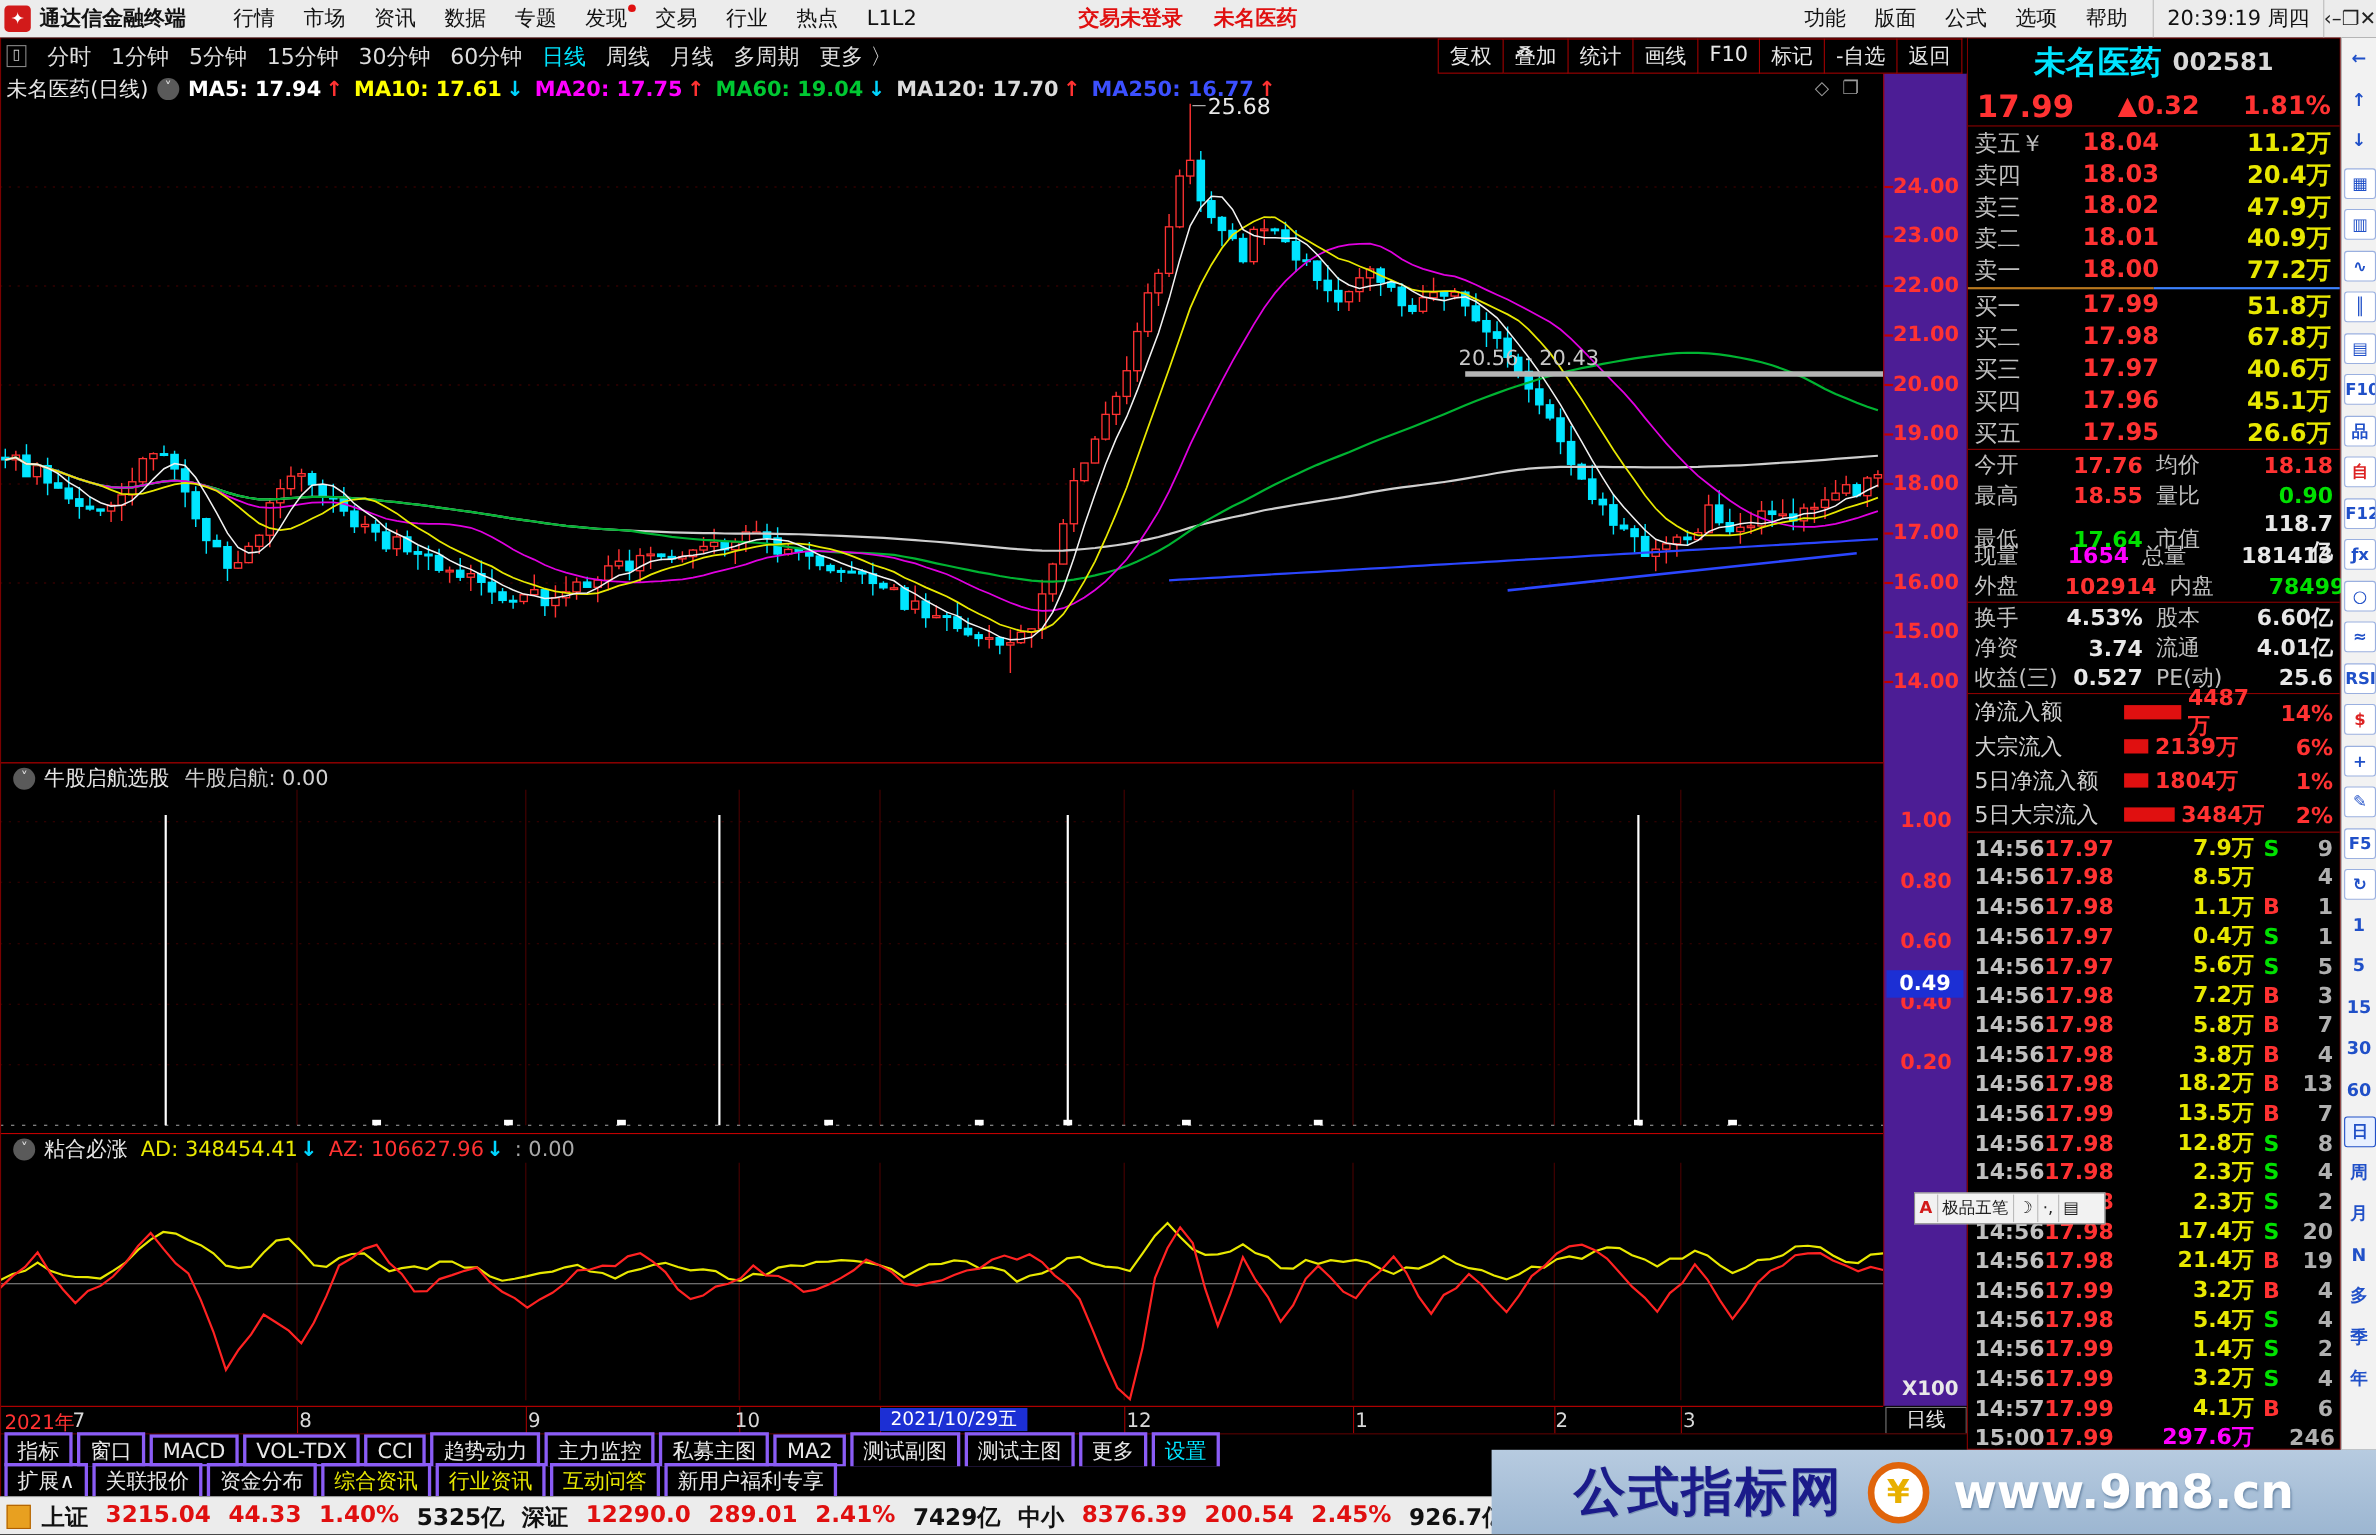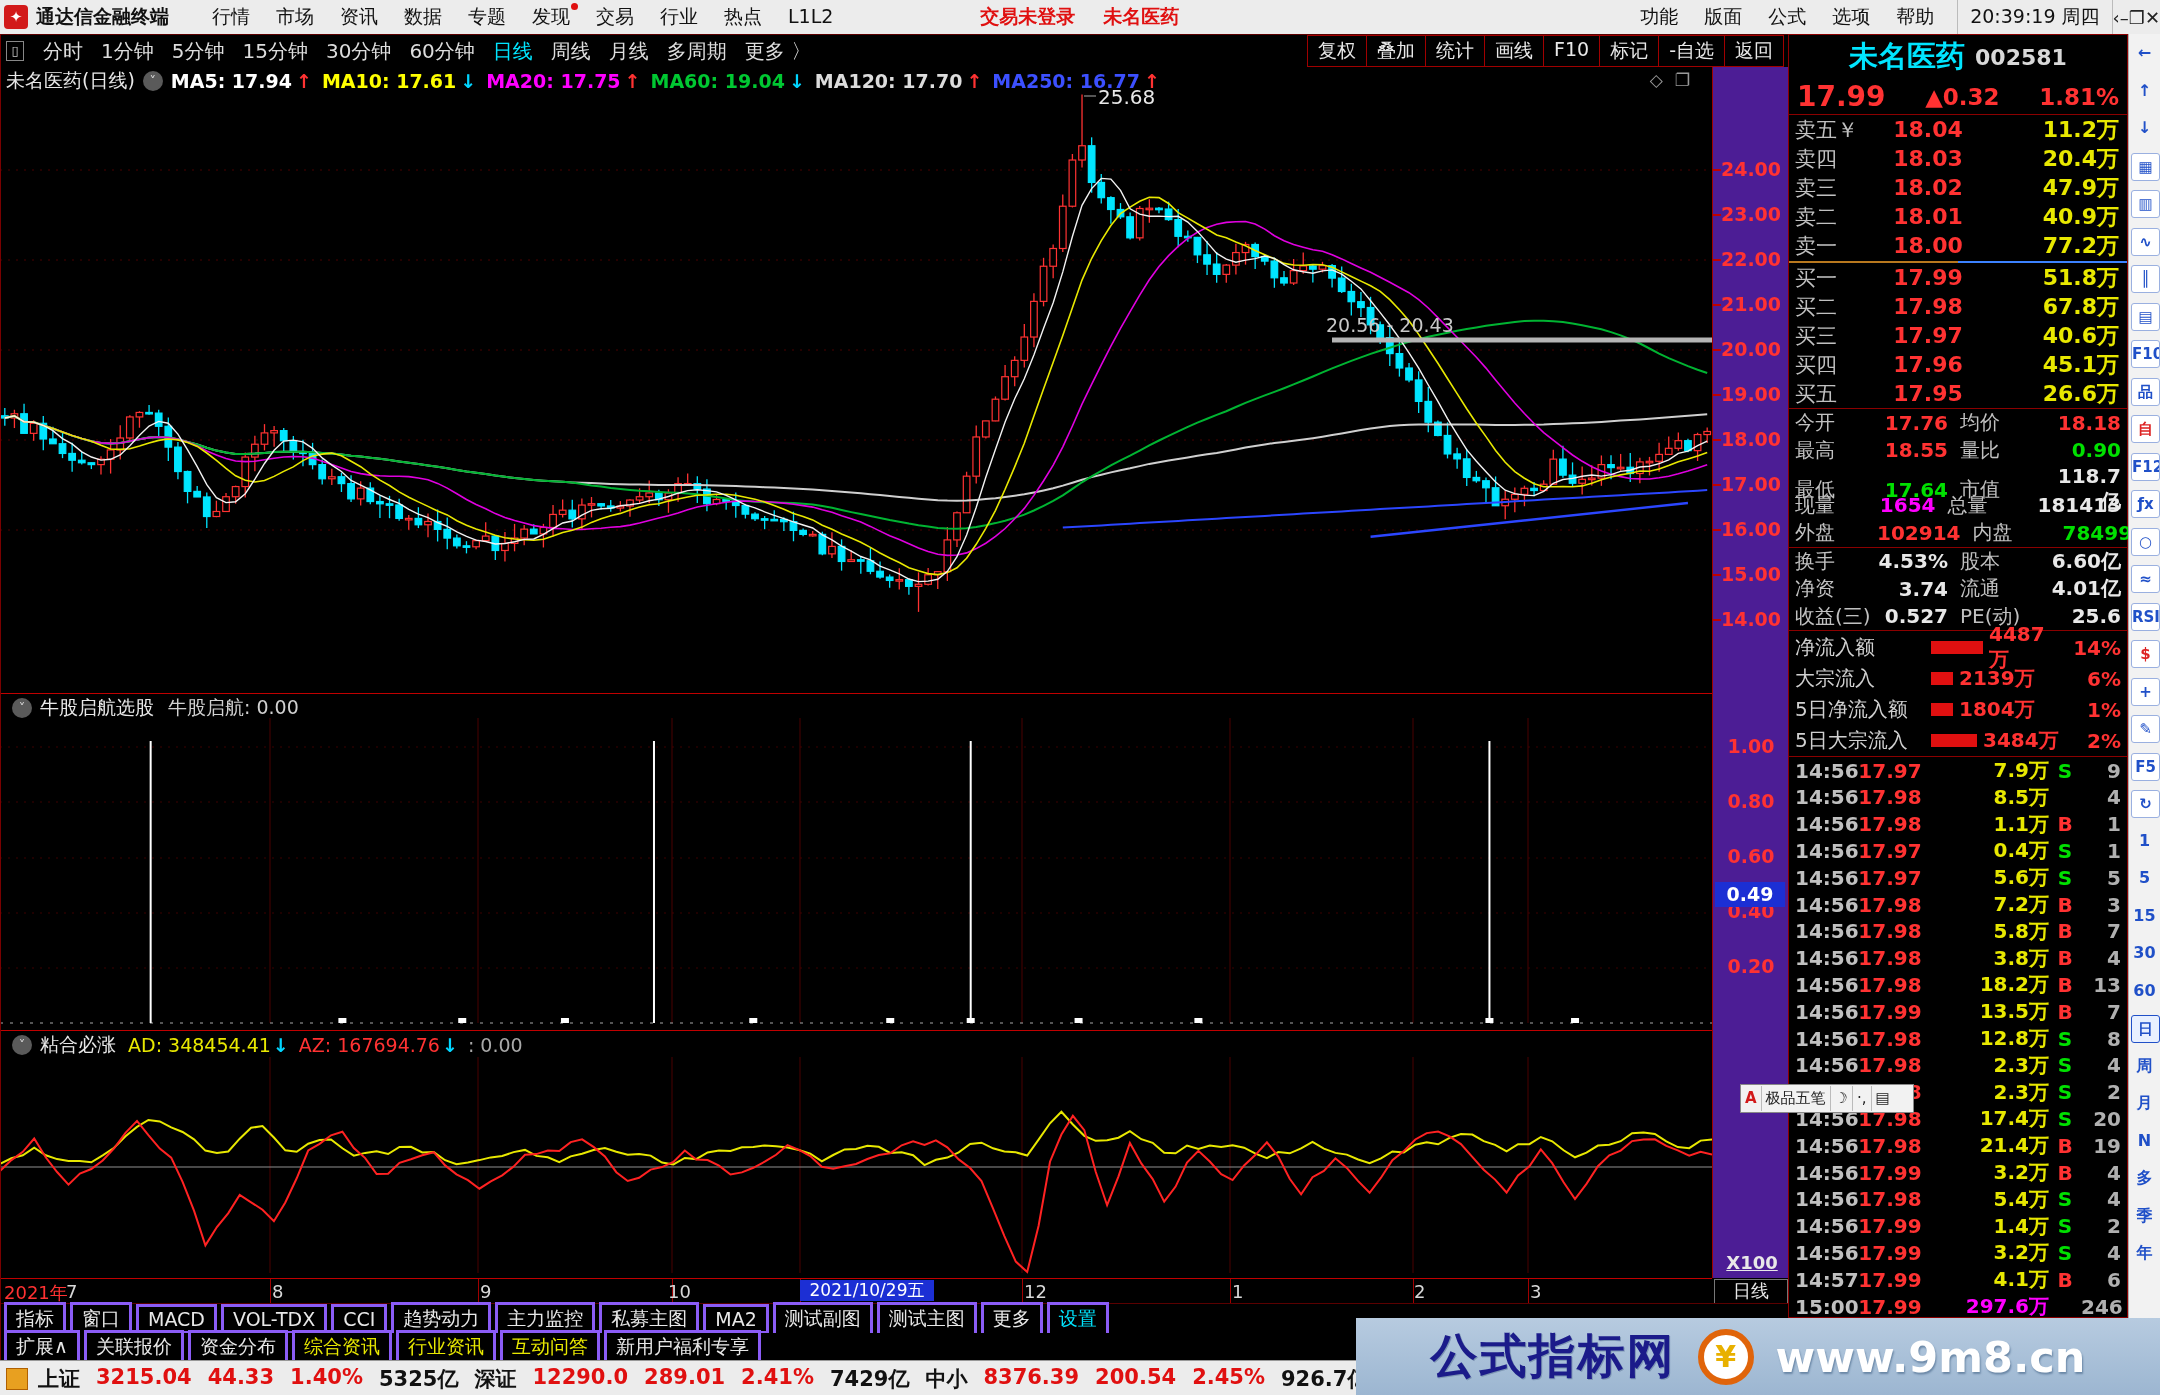--- a/index.html
+++ b/index.html
@@ -36,21 +36,21 @@
   .maarrow{margin-right:10px;font-weight:bold;}
   .cornericons{position:absolute;right:10px;top:4px;color:#9a9a9a;font-size:17px;z-index:6;letter-spacing:12px;}
   .axiscol{position:absolute;left:1712px;top:66px;width:76px;height:1212px;background:#4c1d95;border-left:1px solid #a00000;}
   .ytick{position:absolute;left:0;width:76px;text-align:center;color:#ff3232;font-size:19px;font-weight:bold;}
   .ytickmark{position:absolute;left:0;width:8px;height:2px;background:#c00000;}
   .curval{position:absolute;left:2px;width:70px;height:25px;background:#1c2fd4;color:#fff;font-size:19px;
           font-weight:bold;text-align:center;line-height:25px;}
   .panel{position:absolute;left:0;width:1712px;background:#000;border-top:1px solid #c00000;}
   .paneltitle{position:absolute;left:4px;top:2px;height:24px;display:flex;align-items:center;font-size:19px;
               color:#e8e8e8;z-index:5;white-space:nowrap;}
-  .x100{position:absolute;left:4px;width:70px;text-align:center;color:#e8e8e8;font-size:18px;font-weight:bold;text-decoration:underline;}
+  .x100{position:absolute;left:16px;width:70px;text-align:left;color:#e8e8e8;font-size:18px;font-weight:bold;}
   
   .dateaxis{position:absolute;left:0;top:1278px;width:1712px;height:25px;background:#000;border-top:1px solid #c00000;}
   .dlabel{position:absolute;top:2px;color:#d8d8d8;font-size:18px;}
   .dhl{position:absolute;top:1px;height:21px;background:#1c2fd4;color:#fff;font-size:17px;text-align:center;line-height:21px;}
   .dperiod{position:absolute;left:1714px;top:1279px;width:72px;height:23px;border:1px solid #777;color:#e8e8e8;
            font-size:18px;text-align:center;line-height:22px;background:#000;}
   .tabsrow{position:absolute;left:0;top:1303px;width:1788px;height:30px;background:#000;border-top:1px solid #5a0000;
            display:flex;align-items:center;padding-left:2px;box-sizing:border-box;}
   .tab{border:3px solid #8b5cf6;margin:0 2px;padding:1px 9px;color:#e8e8e8;font-size:19px;white-space:nowrap;}
   .tab.cyan{color:#00e5ff;}
@@ -605,21 +605,21 @@
         <rect x="1571.04" y="324" width="8" height="5" fill="#fff"></rect>
       </svg>
   </div>
 
   <div class="panel" style="top:1030px;height:248px;">
     <div class="paneltitle">
       <span class="circ">˅</span>
       <span style="margin-right:12px;">粘合必涨</span>
       <span style="color:#e8e800;">AD: 348454.41</span>
       <span style="color:#00d5ff;font-weight:bold;margin:0 10px 0 2px;">↓</span>
-      <span style="color:#ff3232;">AZ: 167694.76</span>
+      <span style="color:#ff3232;">AZ: 106627.96</span>
       <span style="color:#00d5ff;font-weight:bold;margin:0 10px 0 2px;">↓</span>
       <span style="color:#a8a8a8;">: 0.00</span>
     </div>
     <svg id="botChart" width="1712" height="248">
         <line x1="270" y1="26" x2="270" y2="242" stroke="#4a0000"></line>
         <line x1="478" y1="26" x2="478" y2="242" stroke="#4a0000"></line>
         <line x1="672" y1="26" x2="672" y2="242" stroke="#4a0000"></line>
         <line x1="800" y1="26" x2="800" y2="242" stroke="#4a0000"></line>
         <line x1="1022" y1="26" x2="1022" y2="242" stroke="#4a0000"></line>
         <line x1="1230" y1="26" x2="1230" y2="242" stroke="#4a0000"></line>

